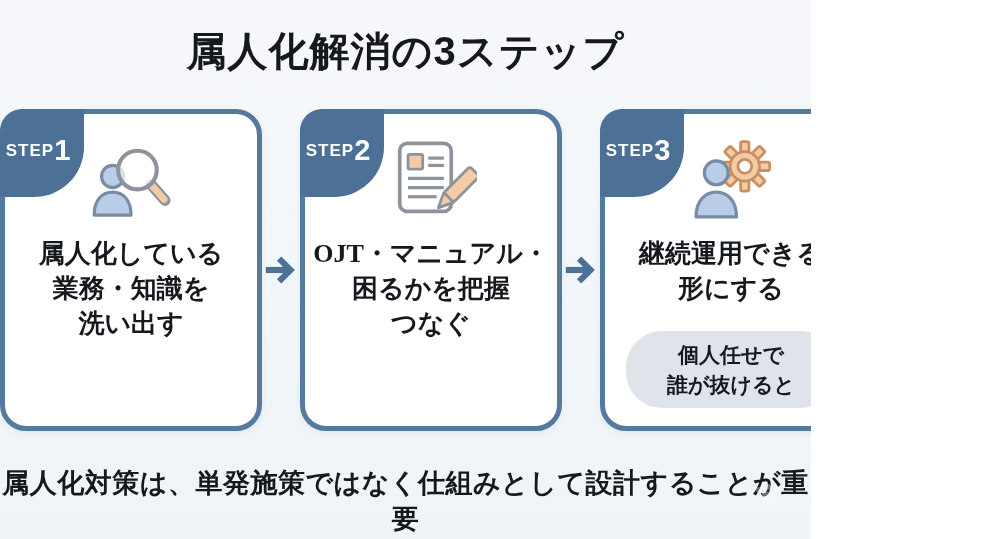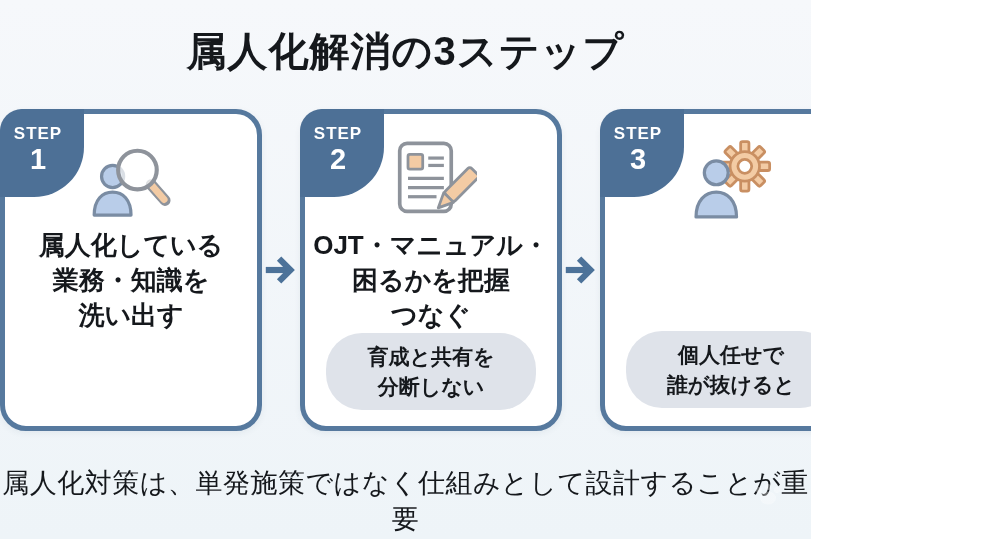--- a/index.html
+++ b/index.html
@@ -25,41 +25,41 @@
   }
   .card{
     position:relative;width:262px;height:322px;background:var(--card_bg);
     border:5px solid var(--card_border);border-radius:26px;
     display:flex;flex-direction:column;align-items:center;
     box-shadow:0 2px 6px rgba(60,90,120,0.08);
   }
   .badge{
     position:absolute;top:-5px;left:-5px;width:84px;height:88px;
     background:var(--badge_bg);border-radius:22px 0 50px 0;
-    display:flex;flex-direction:column;align-items:center;justify-content:center;
+    display:flex;flex-direction:row;align-items:center;justify-content:center;
     padding:2px 12px 8px 4px;color:#ffffff;
   }
   .badge-step{font-size:17px;font-weight:700;letter-spacing:1px;line-height:1;}
   .badge-num{font-size:29px;font-weight:800;line-height:1.1;margin-top:2px;}
   .icon-wrap{margin-top:22px;height:92px;display:flex;align-items:center;justify-content:center;}
   .heading{
-    margin-top:0;text-align:center;font-size:26px;font-weight:800;
-    line-height:1.35;white-space:pre-line;color:var(--text);
+    margin-top:8px;text-align:center;font-size:26px;font-weight:800;
+    line-height:1.35;white-space:pre-line;color:var(--text);font-family:Liberation Serif, serif;
   }
   .pill{
     margin-top:auto;margin-bottom:18px;background:var(--pill_bg);
     border-radius:36px;padding:9px 26px;min-width:210px;
   }
   .pill-text{
     display:block;text-align:center;font-size:21px;font-weight:800;
     line-height:1.4;white-space:pre-line;color:var(--text);
   }
   .arrow-wrap{display:flex;align-items:center;justify-content:center;width:38px;}
   .footer{
-    margin-top:34px;text-align:center;font-size:27px;font-weight:400;
+    margin-top:34px;text-align:center;font-size:27px;font-weight:700;
     letter-spacing:0.5px;color:var(--text);
   }
   .watermark{position:absolute;right:28px;bottom:26px;opacity:0.35;}
 </style>
 </head>
 <body>
 
 <div class="canvas">
 
   <h1 class="title">属人化解消の3ステップ</h1>
@@ -108,24 +108,20 @@
           <line x1="25" y1="66" x2="56" y2="66" style="stroke:var(--icon_gray);stroke-width:3.5"></line>
           <g transform="rotate(45 72 64)">
             <rect x="64.5" y="28" width="15" height="40" rx="3" style="fill:var(--icon_peach);stroke:var(--icon_gray);stroke-width:3"></rect>
             <polygon points="64.5,68 79.5,68 72,84" style="fill:var(--icon_peach);stroke:var(--icon_gray);stroke-width:3;stroke-linejoin:round"></polygon>
           </g>
         </svg>
       </div>
       <div class="heading">OJT・マニュアル・
 困るかを把握
 つなぐ</div>
-      <div class="pill">
-        <span class="pill-text">育成と共有を
-分断しない</span>
-      </div>
     </div>
 
     <div class="arrow-wrap">
       <svg width="38" height="40" viewBox="0 0 40 40" aria-hidden="true">
         <path d="M4 20 H28" style="stroke:var(--accent);stroke-width:6.5;fill:none"></path>
         <path d="M18 8 L30 20 L18 32" style="stroke:var(--accent);stroke-width:6.5;fill:none;stroke-linejoin:miter"></path>
       </svg>
     </div>
 
     <div class="card">
@@ -144,20 +140,22 @@
             <rect x="60.5" y="6" width="9" height="12" rx="2" transform="rotate(225 65 33)" style="fill:var(--icon_peach);stroke:var(--icon_peach_stroke);stroke-width:3"></rect>
             <rect x="60.5" y="6" width="9" height="12" rx="2" transform="rotate(270 65 33)" style="fill:var(--icon_peach);stroke:var(--icon_peach_stroke);stroke-width:3"></rect>
             <rect x="60.5" y="6" width="9" height="12" rx="2" transform="rotate(315 65 33)" style="fill:var(--icon_peach);stroke:var(--icon_peach_stroke);stroke-width:3"></rect>
             <circle cx="65" cy="33" r="16" style="fill:var(--icon_peach);stroke:var(--icon_peach_stroke);stroke-width:3"></circle>
             <circle cx="65" cy="33" r="7.5" style="fill:#ffffff;stroke:var(--icon_peach_stroke);stroke-width:3"></circle>
           </g>
           <circle cx="34" cy="40" r="13" style="fill:var(--icon_blue);stroke:var(--icon_blue_stroke);stroke-width:3.5"></circle>
           <path d="M12 88 c0-18 10-27 22-27 c12 0 22 9 22 27 z" style="fill:var(--icon_blue);stroke:var(--icon_blue_stroke);stroke-width:3.5;stroke-linejoin:round"></path>
         </svg>
       </div>
+      <div class="heading">継続運用できる
+形にする</div>
       <div class="pill">
         <span class="pill-text">個人任せで
 誰が抜けると</span>
       </div>
     </div>
 
   </div>
 
   <div class="footer">属人化対策は、単発施策ではなく仕組みとして設計することが重要</div>
 

